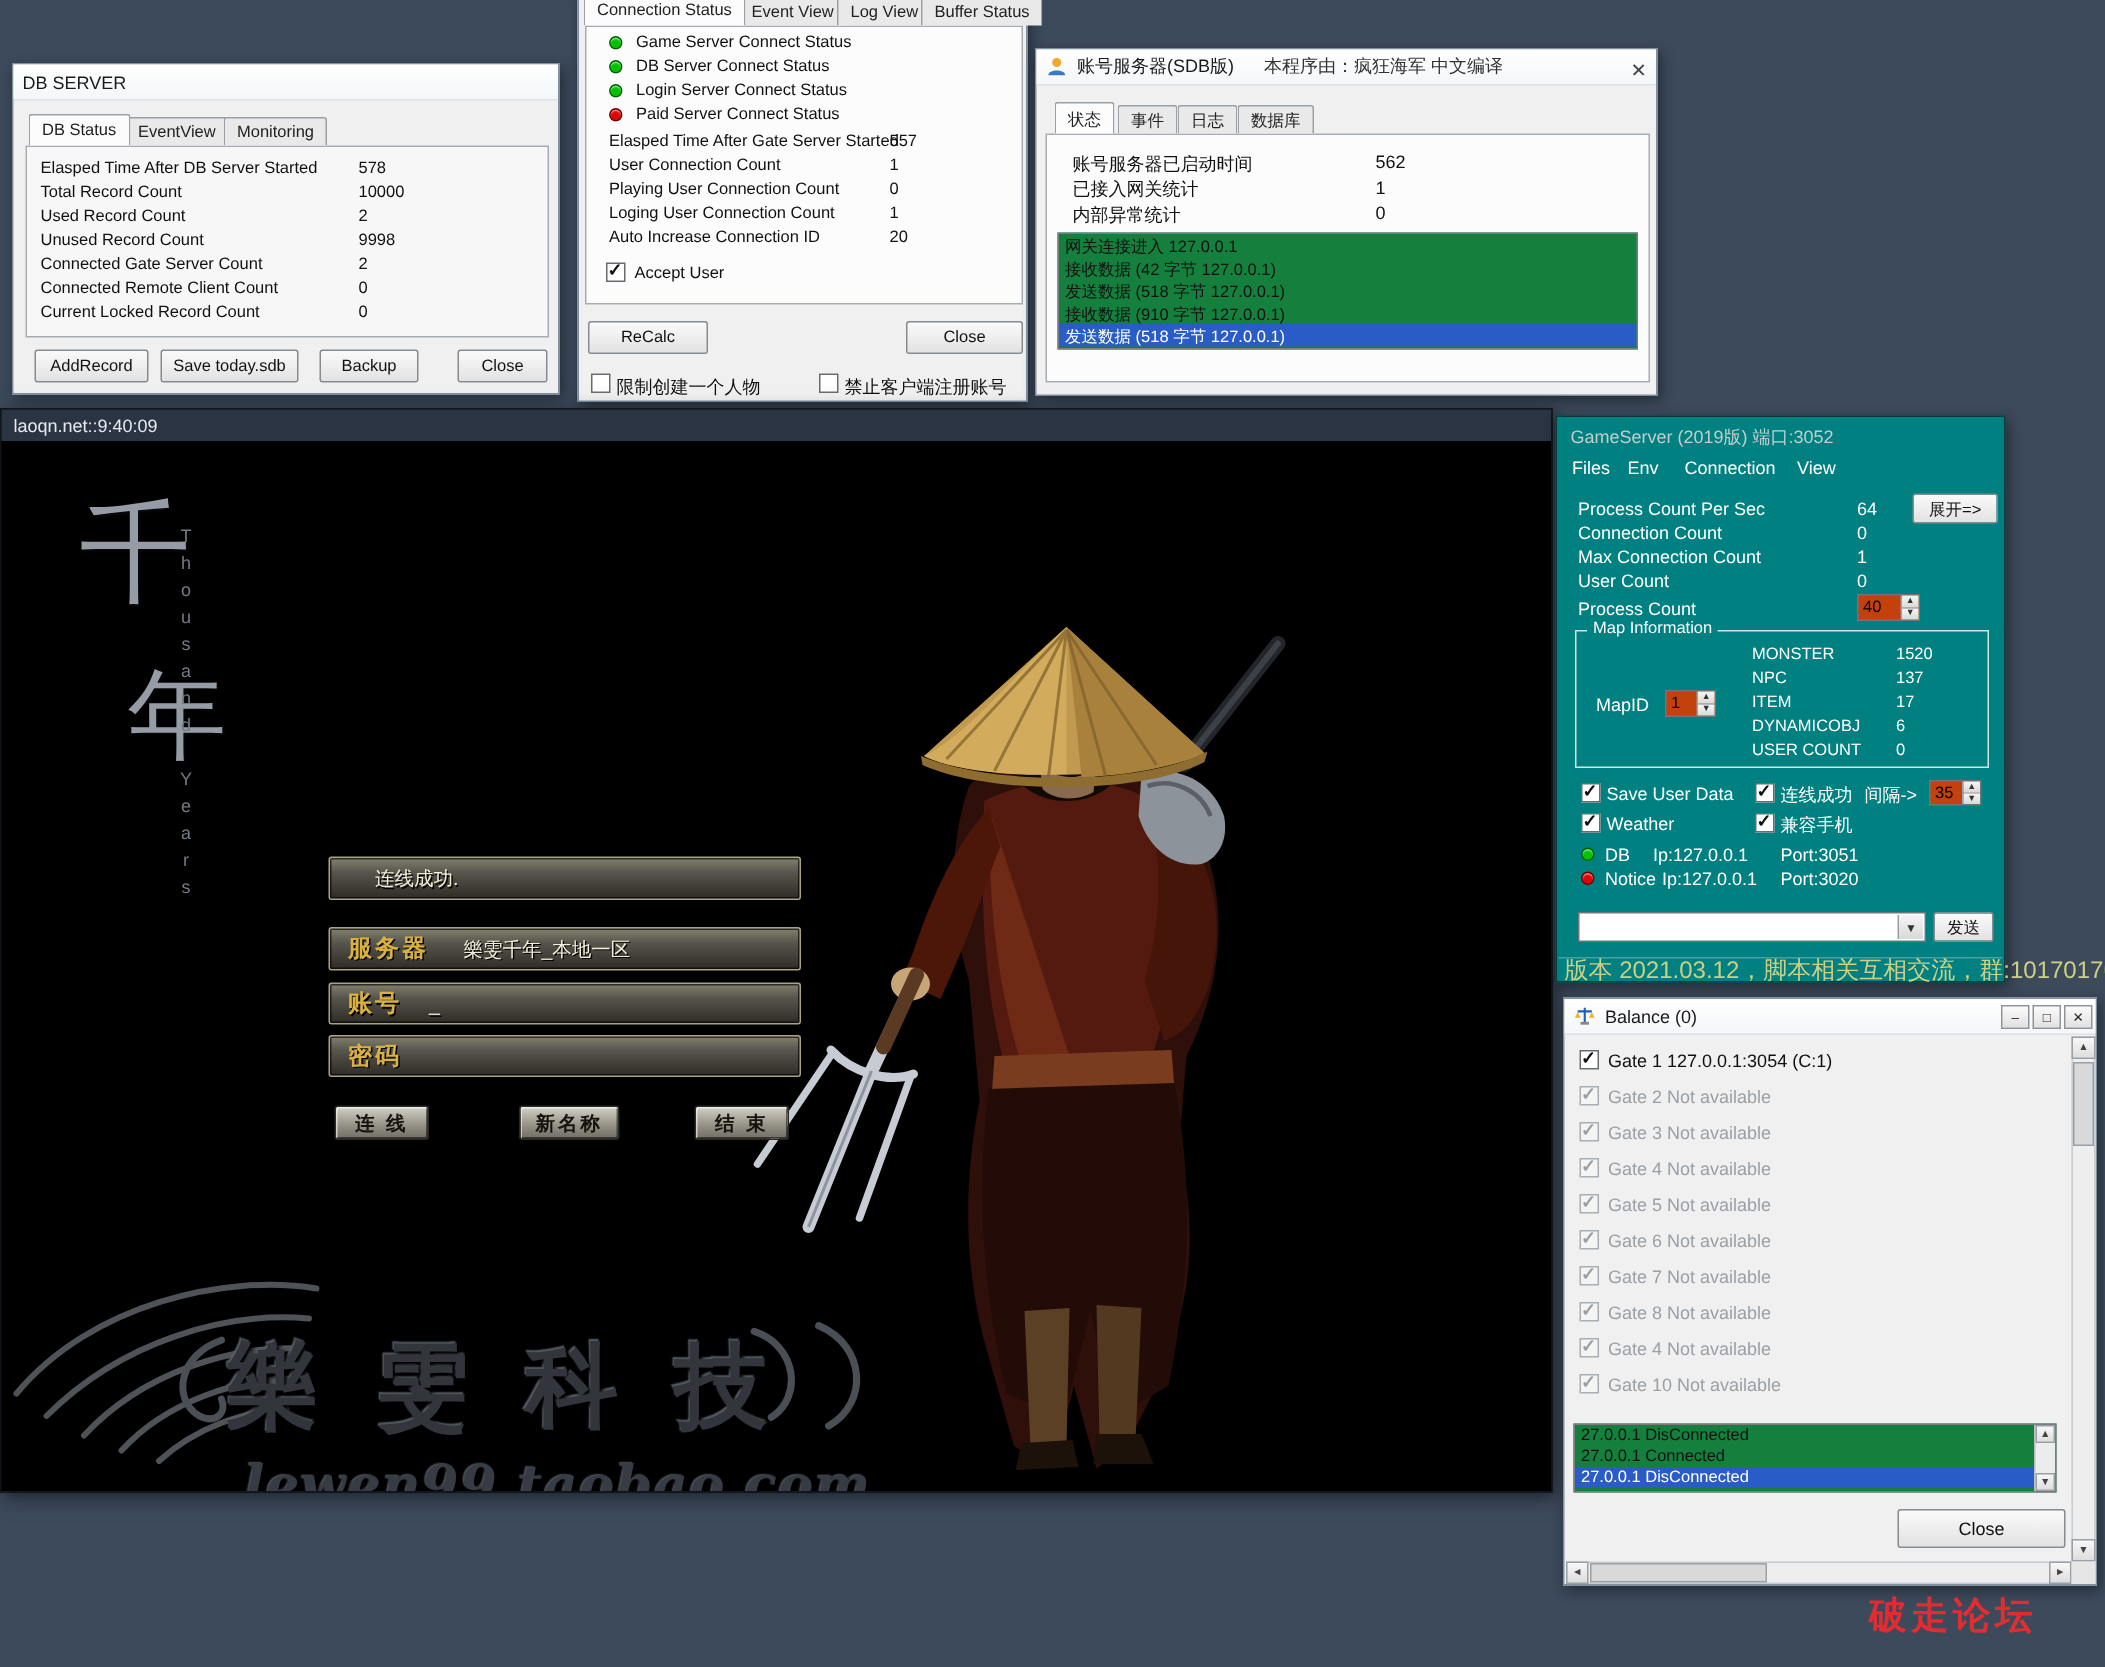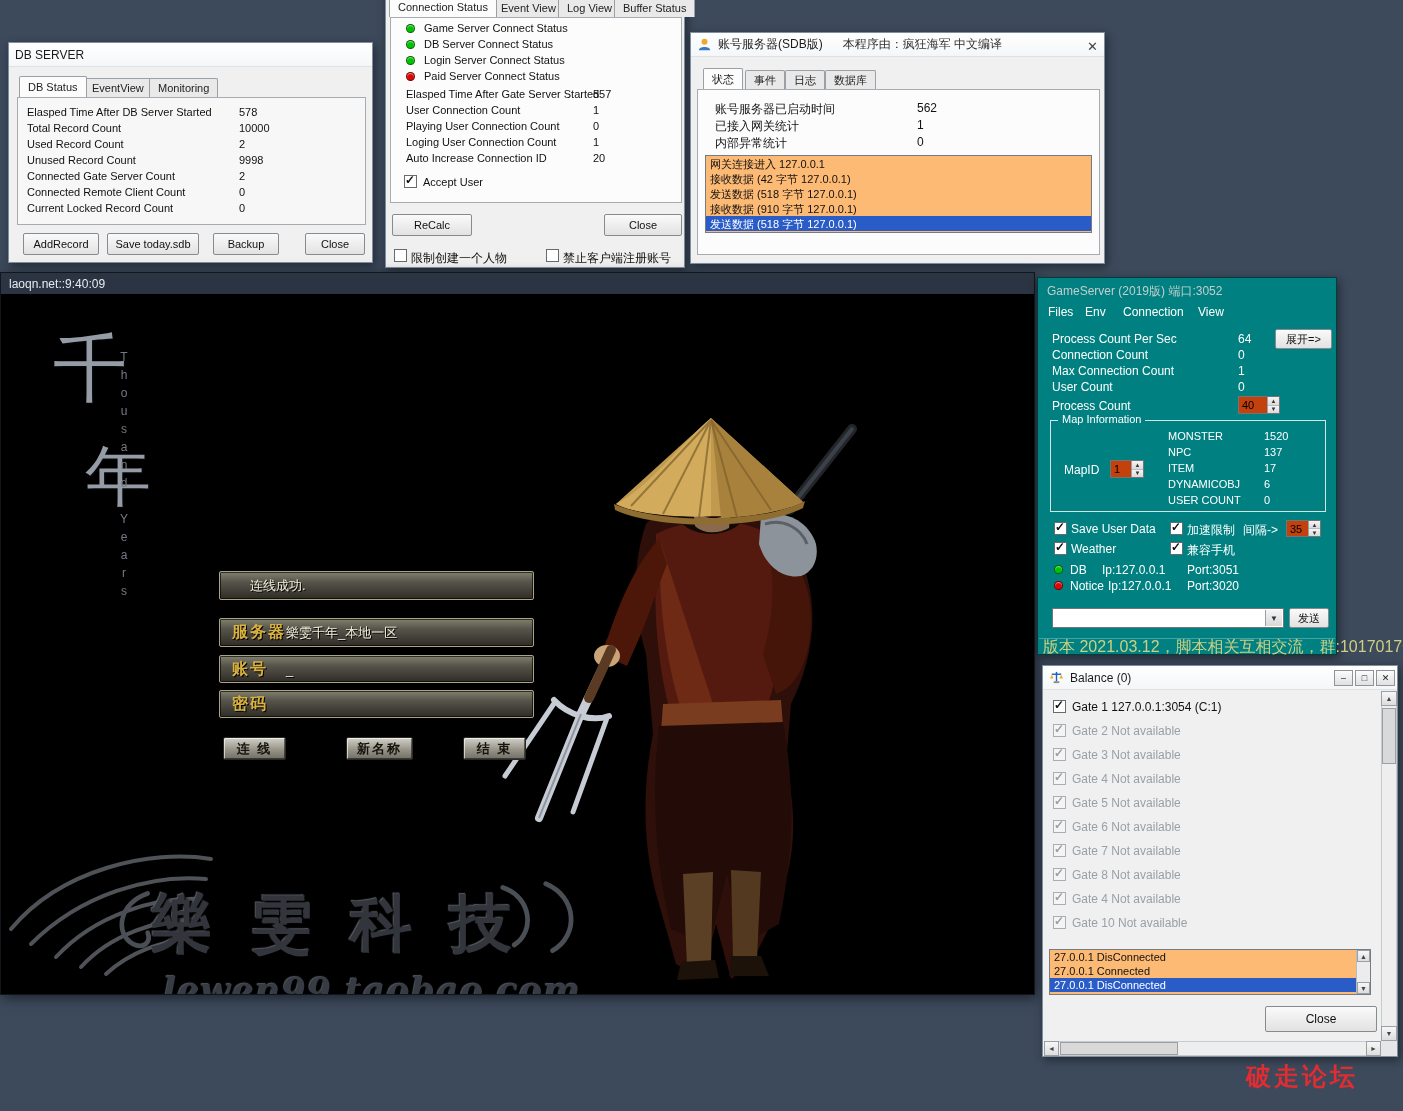--- a/index.html
+++ b/index.html
@@ -34,21 +34,21 @@
   .client-titlebar{position:absolute;left:0;top:0;right:0;height:21px;background:#2b3442;color:#e6eaf0;font-size:12px;display:flex;align-items:center;padding:0 8px}
   .client-content{position:absolute;left:0;top:21px;right:0;bottom:0;background:#000;overflow:hidden}
   .calli{position:absolute;font-family:"DejaVu Serif",serif;color:#959ca6;text-shadow:1px 1px 2px rgba(10,12,16,.9)}
   .vertical-en{position:absolute;writing-mode:vertical-rl;text-orientation:upright;font-size:12px;letter-spacing:4px;color:#747a84;white-space:nowrap}
   .gamebox{position:absolute;background:linear-gradient(180deg,#82806d 0%,#55534a 38%,#2e2c25 100%);border:1px solid #a9a483;box-shadow:inset 0 0 0 1px rgba(0,0,0,.65),1px 2px 3px rgba(0,0,0,.6);border-radius:2px;display:flex;align-items:center}
   .goldlbl{font-family:"Liberation Serif",serif;font-weight:bold;font-size:16px;color:#d9b13f;text-shadow:1px 1px 0 #000;letter-spacing:2px}
   .gameval{font-size:13px;color:#f2eeda;text-shadow:1px 1px 0 #000;white-space:nowrap}
   .stonebtn{position:absolute;display:flex;align-items:center;justify-content:center;font-size:13px;font-weight:bold;color:#15130d;background:linear-gradient(180deg,#d2d1c9,#989488 55%,#706e66);border:1px solid #2b2922;box-shadow:inset 1px 1px 0 rgba(255,255,255,.6),inset -1px -1px 0 rgba(0,0,0,.5);border-radius:2px;letter-spacing:2px;white-space:nowrap}
   .wm-big{position:absolute;font-family:"DejaVu Serif",serif;font-size:62px;font-weight:bold;color:#32363c;letter-spacing:8px;text-shadow:2px 2px 3px #000,-1px -1px 1px #585d65;white-space:nowrap}
   .wm-url{position:absolute;font-family:"DejaVu Serif",serif;font-style:italic;font-size:35px;font-weight:bold;color:#373c44;letter-spacing:1px;text-shadow:2px 2px 3px #000,-1px -1px 1px #51565e;white-space:nowrap}
-  .listbox{position:absolute;background:#fdba74;border:1px solid #777c82;overflow:hidden}
+  .listbox{position:absolute;background:#15803d;border:1px solid #777c82;overflow:hidden}
   .listrow{height:15px;font-size:11px;color:#111;padding:1px 0 0 4px;white-space:nowrap}
   .listrow.h14{height:14px}
   .listrow.sel{background:#2a5cc8;color:#fff}
   .winbtn{position:absolute;width: 19px;height:16px;top:4px;background:linear-gradient(#fbfbfb,#e1e1e1);border:1px solid #8f949a;display:flex;align-items:center;justify-content:center;font-size:9px;color:#222}
   .forum-wm{position:absolute;left:1246px;top:1060px;font-size:25px;font-weight:bold;color:#e12c31;letter-spacing:3px;font-family:"DejaVu Sans",sans-serif}
 </style>
 </head>
 <body>
 
 <div class="desktop">
@@ -204,21 +204,21 @@
           <line x1="280" y1="16" x2="340" y2="106"></line>
         </g>
         <path d="M183 100 C 230 120, 330 120, 374 97 L 372 104 C 330 126, 228 126, 184 106 Z" fill="#8f6d30"></path>
       </svg>
 
       <div class="gamebox" style="left:218px;top:277px;width:315px;height:29px">
         <span class="gameval" style="margin-left:30px">连线成功.</span>
       </div>
       <div class="gamebox" style="left:218px;top:324px;width:315px;height:29px">
         <span class="goldlbl" style="margin-left:12px">服务器</span>
-        <span class="gameval" style="margin-left:0">樂雯千年_本地一区</span>
+        <span class="gameval" style="margin-left:23px">樂雯千年_本地一区</span>
       </div>
       <div class="gamebox" style="left:218px;top:361px;width:315px;height:28px">
         <span class="goldlbl" style="margin-left:12px">账号</span>
         <span class="gameval" style="margin-left:18px">_</span>
       </div>
       <div class="gamebox" style="left:218px;top:396px;width:315px;height:28px">
         <span class="goldlbl" style="margin-left:12px">密码</span>
       </div>
       <div class="stonebtn" style="left:222px;top:443px;width:63px;height:23px">连 线</div>
       <div class="stonebtn" style="left:345px;top:443px;width:67px;height:23px">新名称</div>
@@ -288,21 +288,21 @@
     <div class="wtxt" style="left:130px;top:184px;font-size:11px">ITEM</div>
     <div class="wtxt" style="left:226px;top:184px;font-size:11px">17</div>
     <div class="wtxt" style="left:130px;top:200px;font-size:11px">DYNAMICOBJ</div>
     <div class="wtxt" style="left:226px;top:200px;font-size:11px">6</div>
     <div class="wtxt" style="left:130px;top:216px;font-size:11px">USER COUNT</div>
     <div class="wtxt" style="left:226px;top:216px;font-size:11px">0</div>
 
     <span class="cb checked" style="left:16px;top:244px"></span>
     <div class="wtxt" style="left:33px;top:244px">Save User Data</div>
     <span class="cb checked" style="left:132px;top:244px"></span>
-    <div class="wtxt" style="left:149px;top:244px">加速限制</div>
+    <div class="wtxt" style="left:149px;top:244px">连线成功</div>
     <div class="wtxt" style="left:205px;top:244px">间隔-&gt;</div>
     <div class="spin" style="left:248px;top:242px;width:35px;height:17px">
       <div class="v">35</div>
       <div class="ar">
           <span>▲</span>
           <span>▼</span>
         </div>
     </div>
     <span class="cb checked" style="left:16px;top:264px"></span>
     <div class="wtxt" style="left:33px;top:264px">Weather</div>

